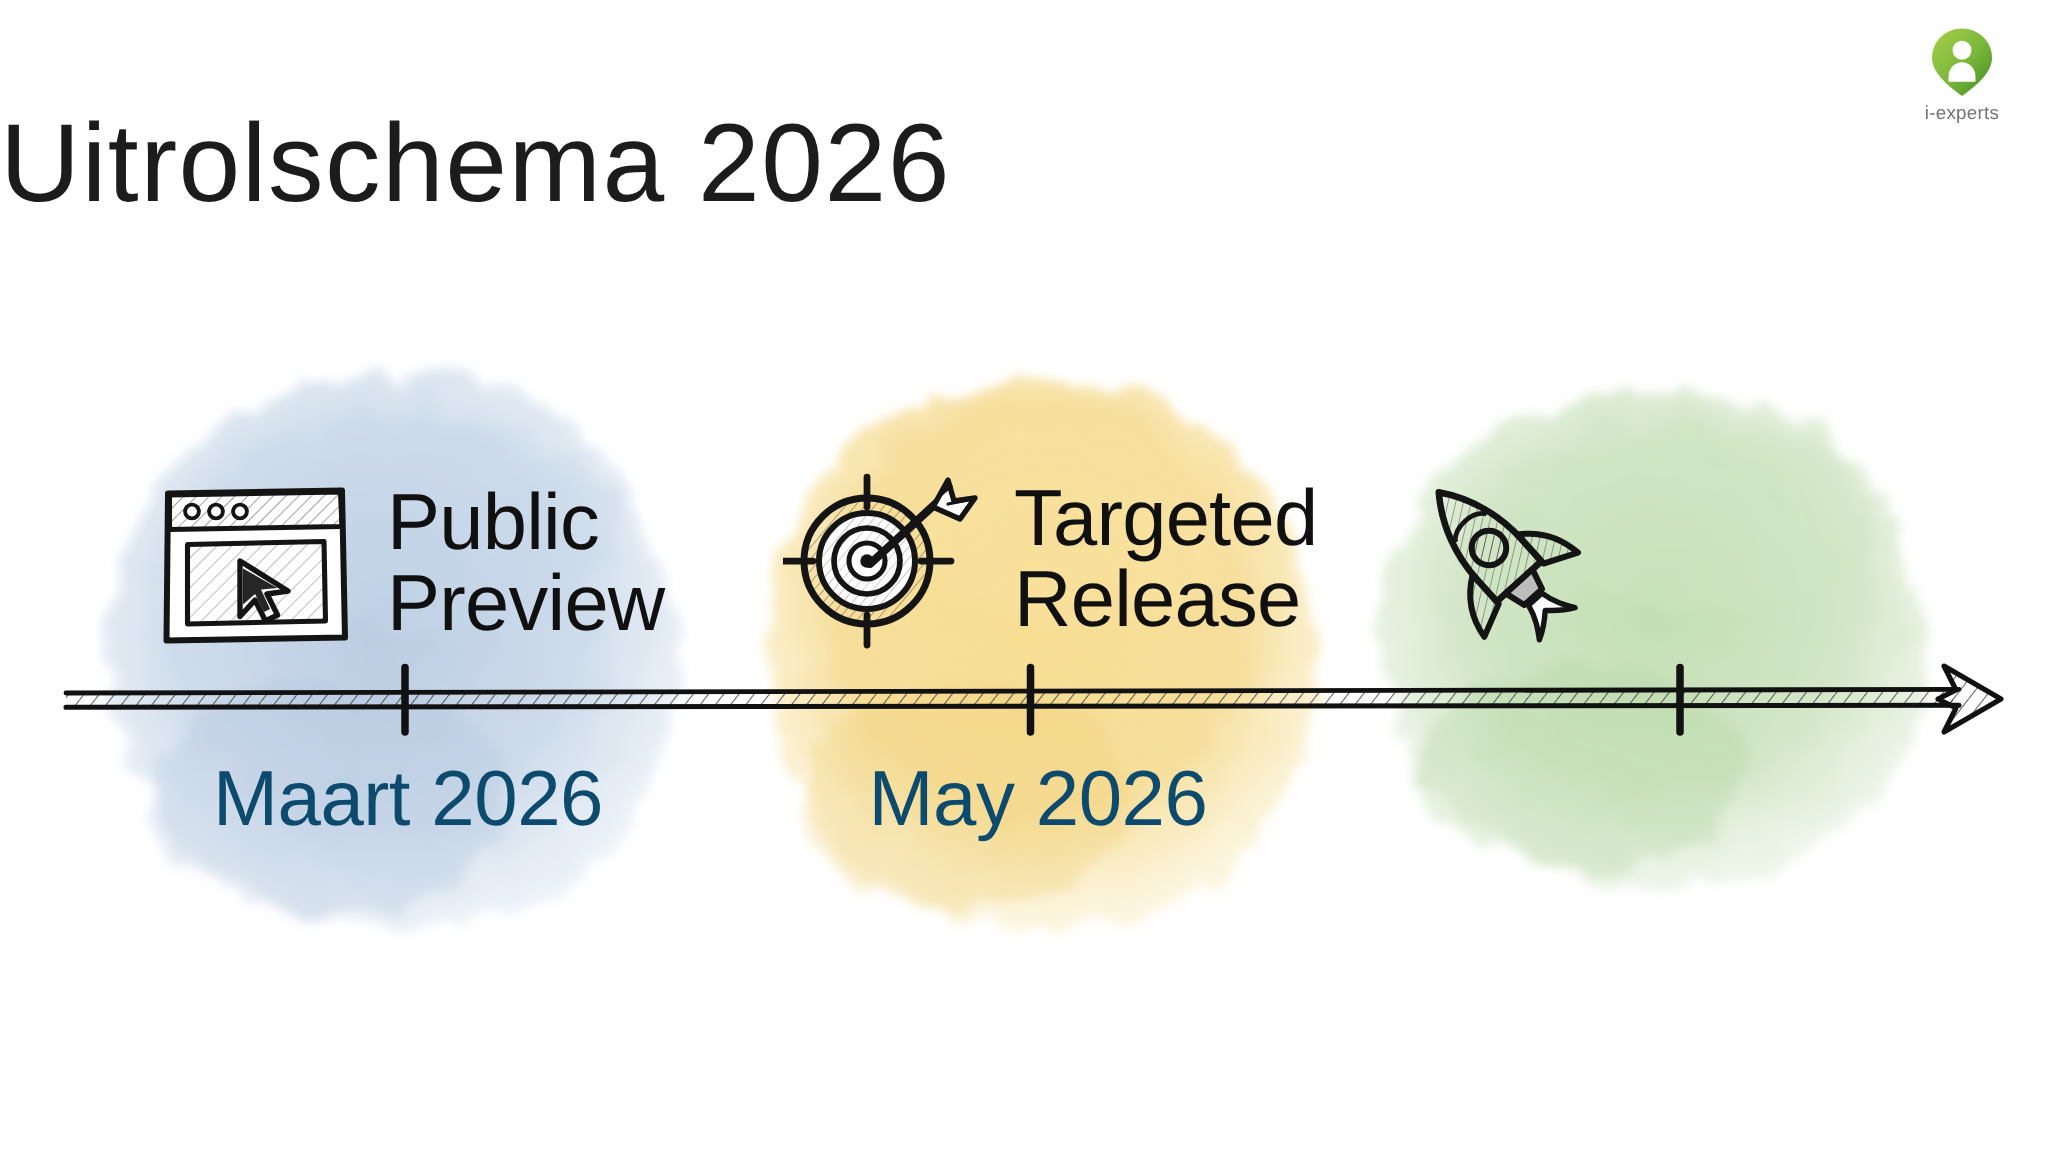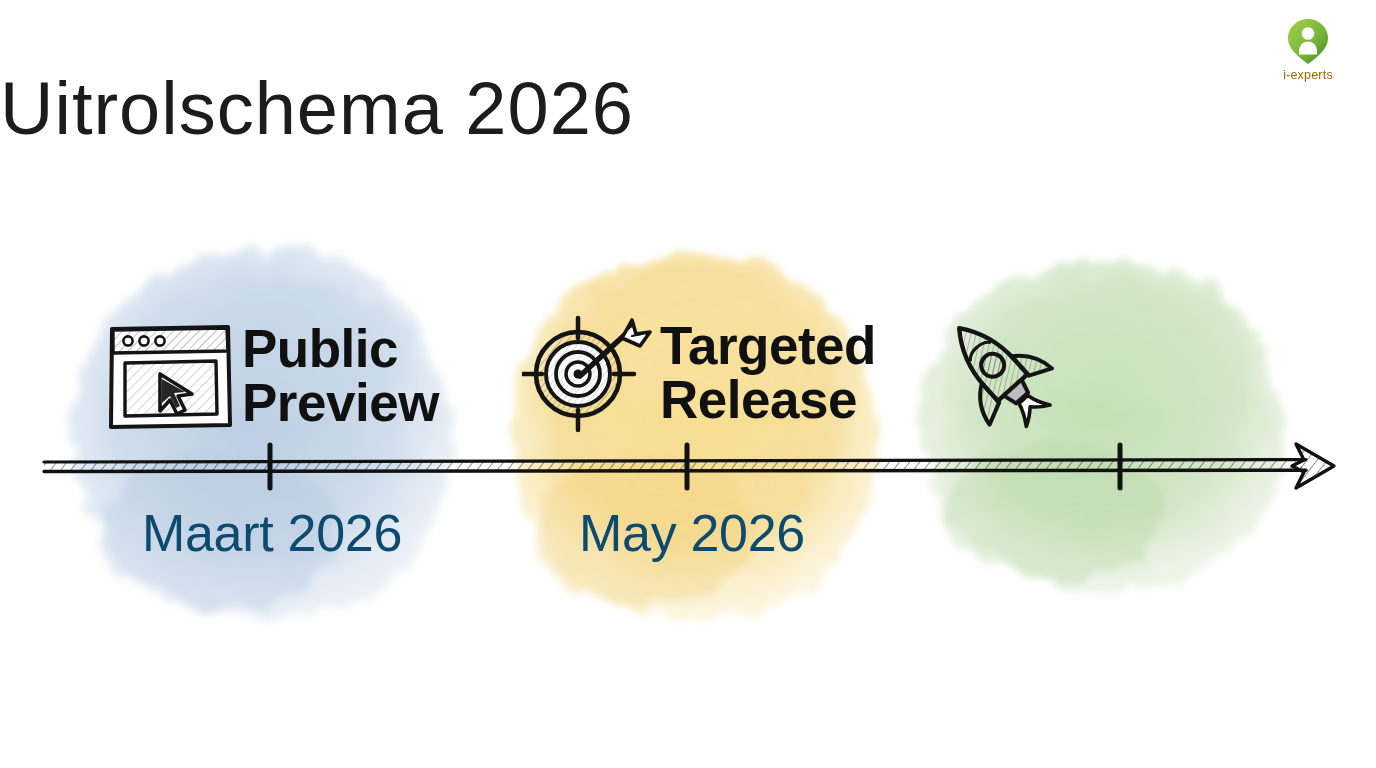--- a/index.html
+++ b/index.html
@@ -29,21 +29,21 @@
   .logo-mark {
     width: 44px;
     height: 48px;
     margin: 0 auto;
     display: block;
   }
   .logo-text {
     margin-top: 2px;
     font-size: 12.5px;
     letter-spacing: 0.2px;
-    color: #a16207;
+    color: #737373;
     font-family: "Liberation Sans", sans-serif;
   }
 
   
   .title {
     position: absolute;
     top: 72px;
     left: 0;
     width: 100%;
     text-align: left;
@@ -59,22 +59,21 @@
   .blob {
     position: absolute;
     pointer-events: none;
   }
 
   
   .milestone {
     position: absolute;
     display: flex;
     align-items: center;
-    gap: 6px;
-    font-weight: bold;
+    gap: 22px;
   }
   .ms-icon {
     flex: 0 0 auto;
     width: 132px;
     height: 122px;
   }
   .ms-icon svg { display: block; width: 100%; height: 100%; }
   .ms-label {
     font-family: "Liberation Sans", sans-serif;
     font-size: 53px;

